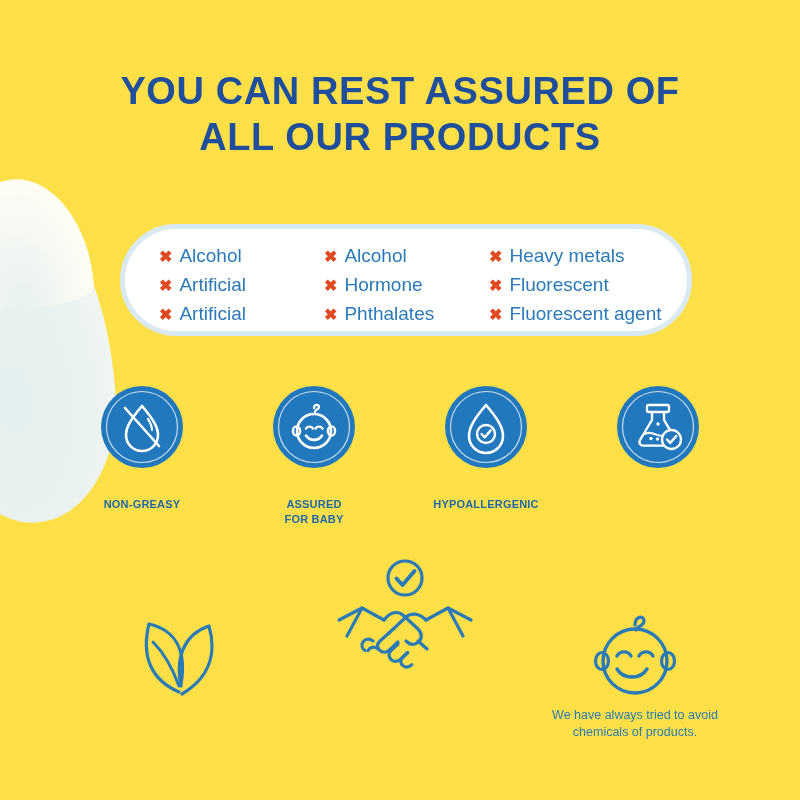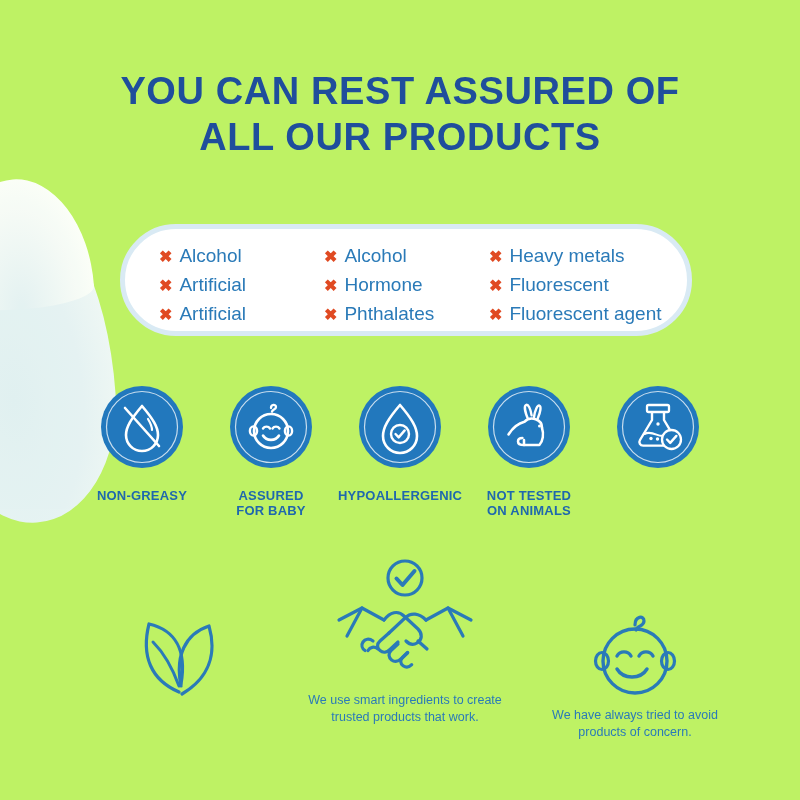--- a/index.html
+++ b/index.html
@@ -5,21 +5,21 @@
   * { box-sizing: border-box; margin: 0; padding: 0; }
   html, body {
     width: 800px; height: 800px;
     background: #ffffff;
     font-family: "Liberation Sans", sans-serif;
     overflow: hidden;
   }
   #page {
     position: relative;
     width: 800px; height: 800px;
-    background: #bef264;
+    background: #fde047;
     overflow: hidden;
     text-decoration: underline;
   }
 
   
   .deco-droplet {
     position: absolute;
     left: -62px; top: 198px;
     width: 175px; height: 325px;
     background: radial-gradient(ellipse at 42% 62%, #e2f0f8 0%, #e8f3fa 48%, #f3f9fc 78%, #ffffff 100%);
@@ -103,23 +103,23 @@
   .badge { width: 124px; text-align: center; }
   .badge-circle {
     width: 82px; height: 82px;
     margin: 0 auto;
     border-radius: 50%;
     background: #2278bd;
     position: relative;
   }
   .badge-circle svg { position: absolute; left: 0; top: 0; }
   .badge-label {
-    margin-top: 20px;
+    margin-top: 29px;
     color: #1f68ad;
-    font-size: 13px;
+    font-size: 11px;
     font-weight: bold;
     line-height: 15px;
     letter-spacing: .2px;
   }
 
   
   .pillar {
     position: absolute;
     text-align: center;
     z-index: 3;
@@ -240,37 +240,20 @@
           <path d="M41 19 C 29 33, 24 41.5, 24 50 a17 17 0 0 0 34 0 c0-8.5 -5-17 -17-31 z" fill="none" stroke="#ffffff" stroke-width="2.6" stroke-linejoin="round"></path>
           <circle cx="41" cy="48" r="9" fill="none" stroke="#ffffff" stroke-width="2.4"></circle>
           <path d="M36.5 48 l3.2 3.4 6-7" fill="none" stroke="#ffffff" stroke-width="2.4" stroke-linecap="round" stroke-linejoin="round"></path>
         </svg>
       </div>
       <div class="badge-label">
         <div>HYPOALLERGENIC</div>
       </div>
     </div>
 
-    <div class="badge">
-      <div class="badge-circle">
-        <svg width="82" height="82" viewBox="0 0 82 82">
-          <circle cx="41" cy="41" r="35.5" fill="none" stroke="#ffffff" stroke-width="1.2" opacity=".75"></circle>
-          <path d="M40 33 c-3-7 -4-13 -2-14 2.2-1 4.6 3.4 5.6 10.4" fill="none" stroke="#ffffff" stroke-width="2.4" stroke-linejoin="round" stroke-linecap="round"></path>
-          <path d="M46 31 c1-7 3.4-12 5.4-11.4 2 .7 1.2 6.2 -1.6 12.6" fill="none" stroke="#ffffff" stroke-width="2.4" stroke-linejoin="round" stroke-linecap="round"></path>
-          <path d="M54 42 a10 9 0 0 0 -17.6 -6.2 C30 37.5 24.6 42 20.5 48.5" fill="none" stroke="#ffffff" stroke-width="2.5" stroke-linecap="round"></path>
-          <path d="M54 42 c2 6 1 13 -2.6 17 H36 c-4 0 -6-1.6 -6-3.6 0-2 1.6-3.4 4.4-3.4" fill="none" stroke="#ffffff" stroke-width="2.5" stroke-linecap="round" stroke-linejoin="round"></path>
-          <path d="M36 59 v-5" fill="none" stroke="#ffffff" stroke-width="2.5" stroke-linecap="round"></path>
-          <circle cx="51.5" cy="40" r="1.5" fill="#ffffff"></circle>
-        </svg>
-      </div>
-      <div class="badge-label">
-        <div>NOT TESTED</div>
-        <div>ON ANIMALS</div>
-      </div>
-    </div>
 
     <div class="badge">
       <div class="badge-circle">
         <svg width="82" height="82" viewBox="0 0 82 82">
           <circle cx="41" cy="41" r="35.5" fill="none" stroke="#ffffff" stroke-width="1.2" opacity=".75"></circle>
           <rect x="30" y="19" width="22" height="7" rx="1.6" fill="none" stroke="#ffffff" stroke-width="2.3"></rect>
           <path d="M35 26 v8 L23 54 c-1.6 2.6 .2 5.6 3.2 5.6 h29.6 c3 0 4.8-3 3.2-5.6 L47 34 v-8" fill="none" stroke="#ffffff" stroke-width="2.4" stroke-linejoin="round"></path>
           <path d="M27.5 48 c4-2.4 8-1 12 .6 4 1.6 8.6 2 12.6 -.6" fill="none" stroke="#ffffff" stroke-width="2.1" stroke-linecap="round"></path>
           <circle cx="41" cy="38" r="1.7" fill="#ffffff"></circle>
           <circle cx="34" cy="52.5" r="1.7" fill="#ffffff"></circle>
@@ -301,35 +284,31 @@
       <path d="M127 50 L142 78" fill="none" stroke="#2a7ab8" stroke-width="3.2" stroke-linecap="round"></path>
       <path d="M63 62 c6-8 14-10 20-4 l14 13 c5 5 4 11 -1 14 -4 2.5 -8 1 -11 -2" fill="none" stroke="#2a7ab8" stroke-width="3.2" stroke-linejoin="round" stroke-linecap="round"></path>
       <path d="M105 62 c-7-7 -15-8 -21-2 l-16 15" fill="none" stroke="#2a7ab8" stroke-width="3.2" stroke-linecap="round" stroke-linejoin="round"></path>
       <path d="M68 75 l-9 8 c-3.5 3 -3 7 0 9.5 3 2.5 7 2 10 -1 l8 -7.5" fill="none" stroke="#2a7ab8" stroke-width="3.2" stroke-linecap="round" stroke-linejoin="round"></path>
       <path d="M77 86 l-7 6.5 c-3 3 -2.5 7 .6 9.4 3 2.3 6.8 1.6 9.6 -1.2 l6.5 -6" fill="none" stroke="#2a7ab8" stroke-width="3.2" stroke-linecap="round" stroke-linejoin="round"></path>
       <path d="M86.5 94.5 l-5 5 c-2.6 2.6 -2.2 6.2 .6 8.2 2.8 2 6.2 1.4 8.6 -1" fill="none" stroke="#2a7ab8" stroke-width="3.2" stroke-linecap="round" stroke-linejoin="round"></path>
       <path d="M97 83 l9 8" fill="none" stroke="#2a7ab8" stroke-width="3.2" stroke-linecap="round"></path>
       <path d="M52 83 c-4-3 -8-2 -10 1 -2 3 -1 6.5 2 8.5" fill="none" stroke="#2a7ab8" stroke-width="3.2" stroke-linecap="round"></path>
       <path d="M57 91 c-4-3 -8-2 -10 1.5" fill="none" stroke="#2a7ab8" stroke-width="3.2" stroke-linecap="round"></path>
     </svg>
-    <div class="pillar-caption">
-      <div>We use smart ingredients to create</div>
-      <div>trusted products that work.</div>
-    </div>
   </div>
 
   <div class="pillar" id="pillar-baby">
     <svg class="pillar-icon" width="118" height="96" viewBox="0 0 118 96">
       <path d="M59 20 c0-9 9-10 9-4 0 5.5 -7 4.5 -8 9" fill="none" stroke="#2a7ab8" stroke-width="3.2" stroke-linecap="round"></path>
       <circle cx="59" cy="56" r="32" fill="none" stroke="#2a7ab8" stroke-width="3.4"></circle>
       <ellipse cx="26" cy="56" rx="6.5" ry="8.5" fill="none" stroke="#2a7ab8" stroke-width="3.2"></ellipse>
       <ellipse cx="92" cy="56" rx="6.5" ry="8.5" fill="none" stroke="#2a7ab8" stroke-width="3.2"></ellipse>
       <path d="M41 51 a8 8 0 0 1 14 0" fill="none" stroke="#2a7ab8" stroke-width="3.4" stroke-linecap="round"></path>
       <path d="M63 51 a8 8 0 0 1 14 0" fill="none" stroke="#2a7ab8" stroke-width="3.4" stroke-linecap="round"></path>
       <path d="M41 64 a17 15 0 0 0 30 0" fill="none" stroke="#2a7ab8" stroke-width="3.4" stroke-linecap="round"></path>
     </svg>
     <div class="pillar-caption">
       <div>We have always tried to avoid</div>
-      <div>products of concern.</div>
+      <div>chemicals of products.</div>
     </div>
   </div>
 
 </div>
 
 </body></html>

